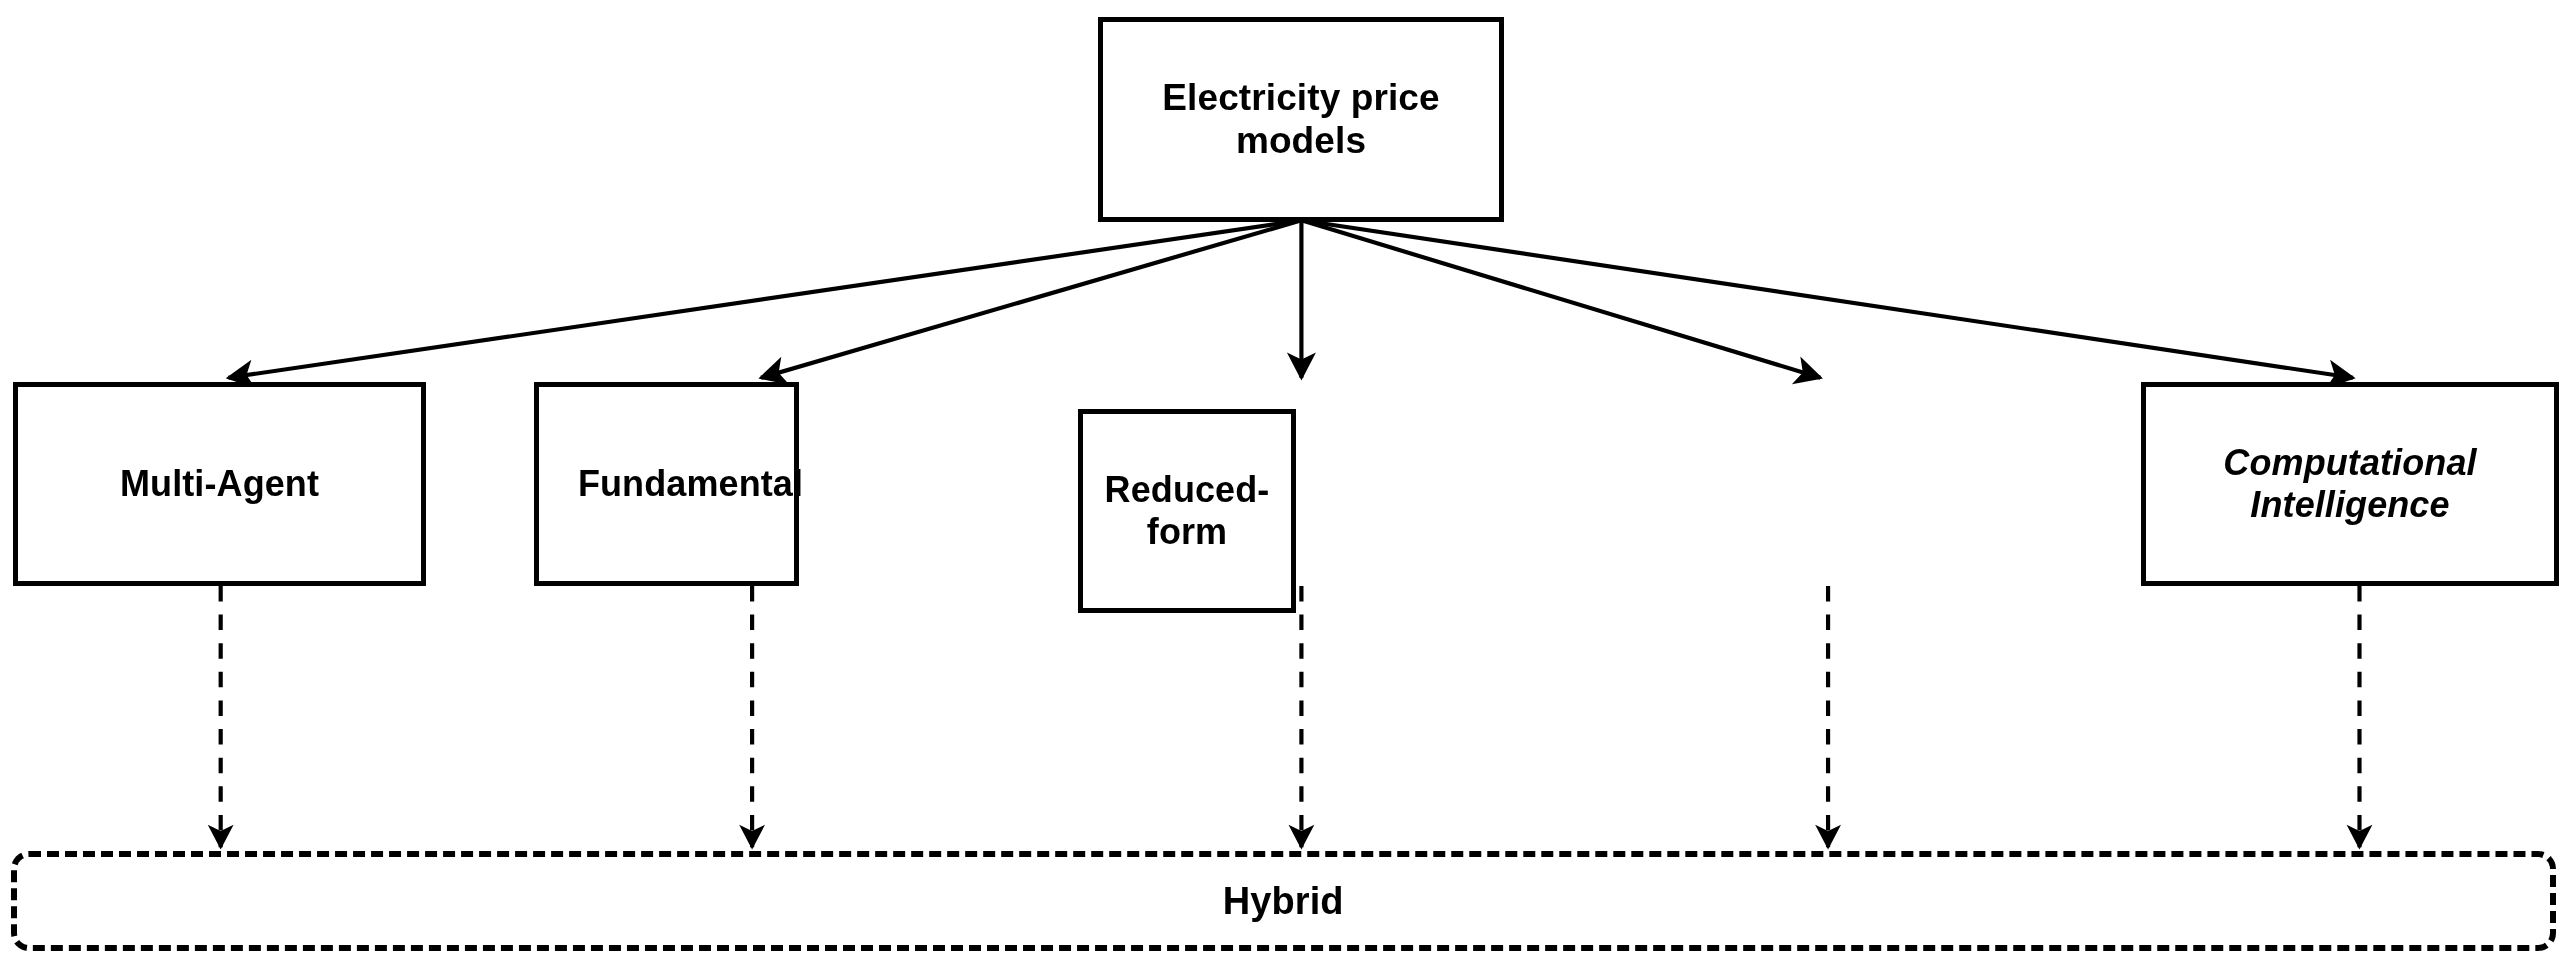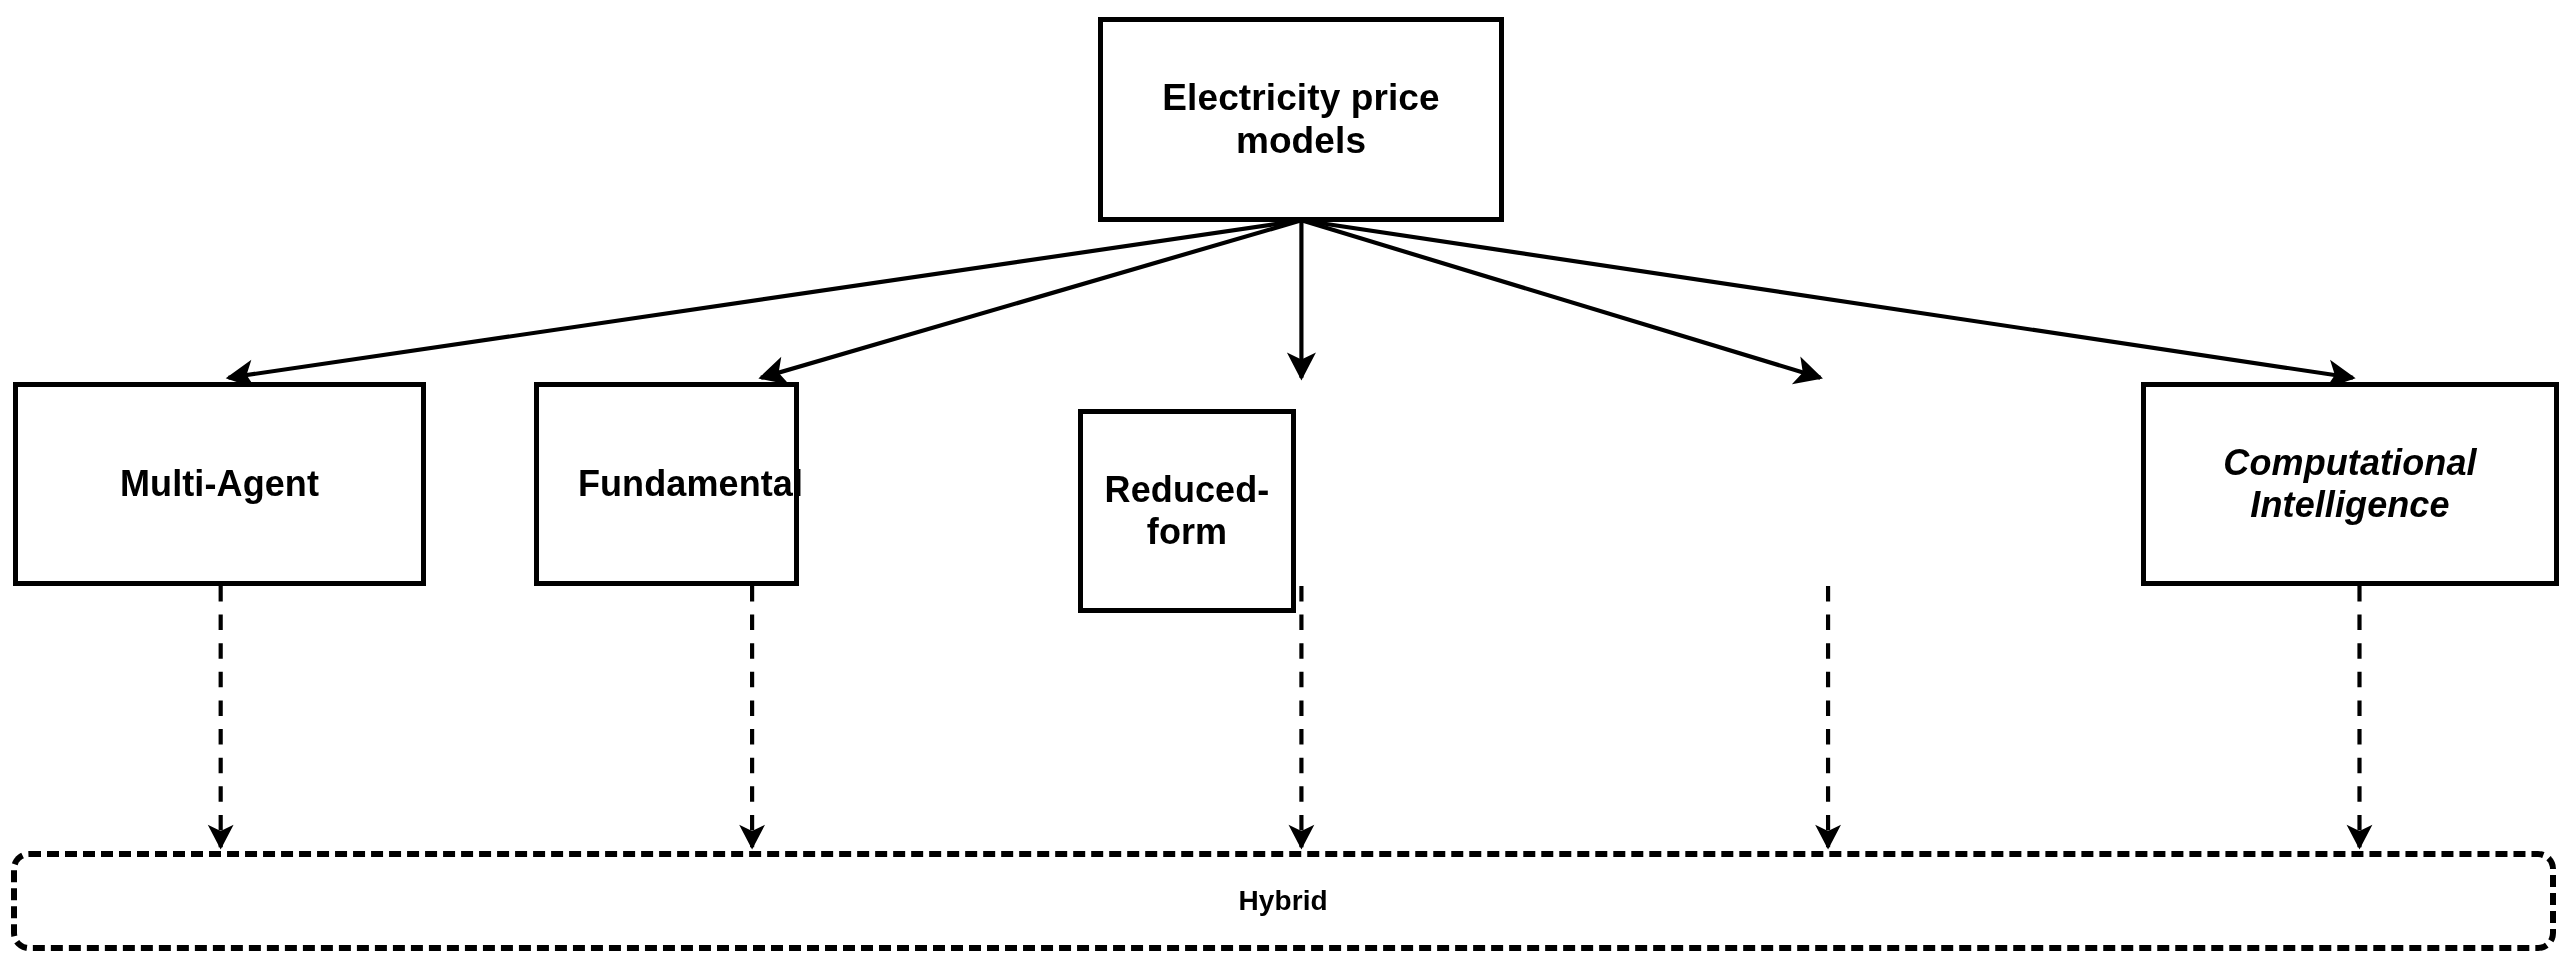--- a/index.html
+++ b/index.html
@@ -53,21 +53,21 @@
     position: absolute;
     box-sizing: border-box;
     background: #ffffff;
     border: 6.6px dashed #000000;
     border-radius: 18px;
     display: flex;
     align-items: center;
     justify-content: center;
   }
   .hybrid-node .node-label {
-    font-size: 28px;
+    font-size: 38px;
   }
 </style>
 </head>
 <body>
 
 <div id="diagram-root">
 
   <svg id="connector-layer" viewBox="0 0 4319 1639" width="2576" height="978">
     <defs>
       <marker id="arrow-solid" viewBox="0 0 12 12" refX="10.5" refY="6" markerWidth="7.2" markerHeight="7.2" orient="auto-start-reverse" markerUnits="strokeWidth">

